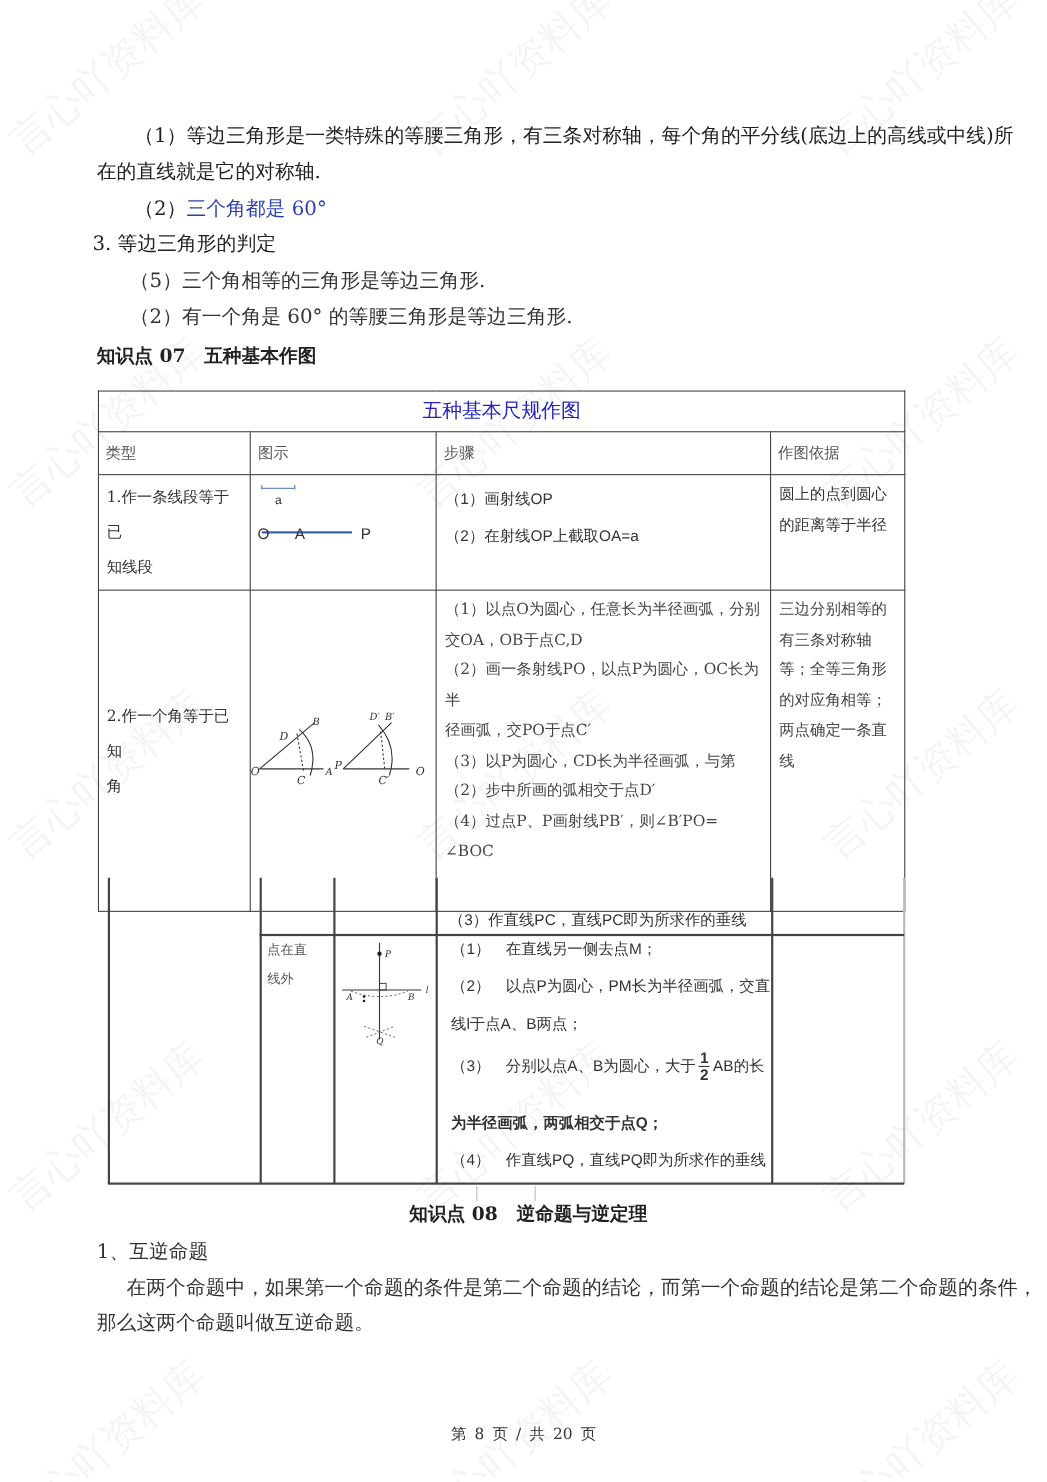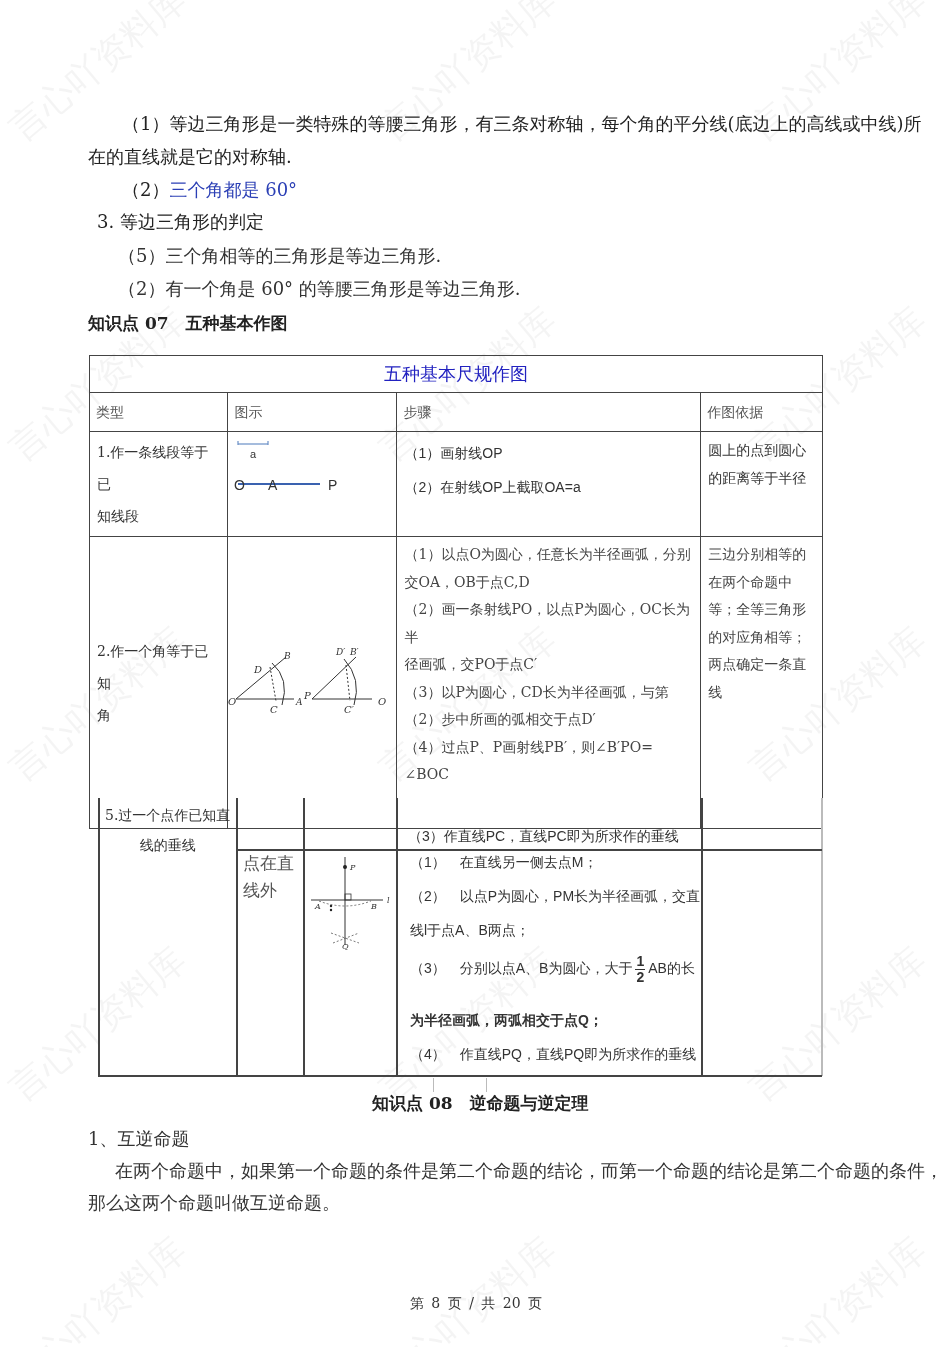--- a/index.html
+++ b/index.html
@@ -40,21 +40,21 @@
   <div class="wm" style="left:360px;top:1290px;">言心吖资料库</div>
   <div class="wm" style="left:730px;top:1290px;">言心吖资料库</div>
 </div>
 
 <div class="abs p" style="left:122px;top:114px;">（1）等边三角形是一类特殊的等腰三角形，有三条对称轴，每个角的平分线(底边上的高线或中线)所</div>
 <div class="abs p" style="left:88px;top:147px;">在的直线就是它的对称轴.</div>
 <div class="abs p" style="left:122px;top:180px;">
   <span>（2）</span><span class="blue">三个角都是 60°</span>
 </div>
 
-<div class="abs p" style="left:97px;top:212px;">3. 等边三角形的判定</div>
+<div class="abs p" style="left:84px;top:212px;">3. 等边三角形的判定</div>
 <div class="abs p" style="left:118px;top:246px;color:#333;">（5）三个角相等的三角形是等边三角形.</div>
 <div class="abs p" style="left:118px;top:279px;color:#333;text-align:right;">（2）有一个角是 60° 的等腰三角形是等边三角形.</div>
 
 <div class="abs h" style="left:88px;top:312px;">知识点 07　五种基本作图</div>
 
 <table class="t" style="left:89px;top:355px;width:734px;">
   <colgroup>
       <col style="width:139px">
       <col style="width:168px">
       <col style="width:305px">
@@ -130,21 +130,21 @@
       <div>交OA，OB于点C,D</div>
       <div>（2）画一条射线PO，以点P为圆心，OC长为半</div>
       <div>径画弧，交PO于点C′</div>
       <div>（3）以P为圆心，CD长为半径画弧，与第</div>
       <div>（2）步中所画的弧相交于点D′</div>
       <div>（4）过点P、P画射线PB′，则∠B′PO=</div>
       <div>∠BOC</div>
     </td>
     <td style="line-height:27.5px;color:#444;">
       <div>三边分别相等的</div>
-      <div>在两个命题中</div>
+      <div>有三条对称轴</div>
       <div>等；全等三角形</div>
       <div>的对应角相等；</div>
       <div>两点确定一条直</div>
       <div>线</div>
     </td>
   </tr>
 </tbody>
   </table>
 
 <div class="abs" style="left:98px;top:798px;width:725px;height:278px;">
@@ -152,27 +152,23 @@
   <div class="abs" style="left:0;top:0;width:1.5px;height:278px;background:#444;"></div>
   <div class="abs" style="left:138px;top:0;width:1.5px;height:278px;background:#444;"></div>
   <div class="abs" style="left:205px;top:0;width:1.5px;height:278px;background:#444;"></div>
   <div class="abs" style="left:298px;top:0;width:1.5px;height:278px;background:#444;"></div>
   <div class="abs" style="left:603px;top:0;width:1.5px;height:278px;background:#444;"></div>
   <div class="abs" style="left:723px;top:0;width:1.5px;height:278px;background:#bbb;"></div>
 
   <div class="abs" style="left:138px;top:51px;width:586px;height:1.5px;background:#444;"></div>
   <div class="abs" style="left:0;top:277px;width:724px;height:1.5px;background:#444;"></div>
 
-  <div class="abs" style="left:7px;top:2px;font-size:14px;line-height:30px;color:#333;">
-    <div>5.过一个点作已知直</div>
-    <div style="text-align:center;">线的垂线</div>
-  </div>
   <div class="abs cell-sans" style="left:310px;top:30px;font-size:14px;color:#333;">（3）作直线PC，直线PC即为所求作的垂线</div>
 
-  <div class="abs" style="left:145px;top:52px;font-size:17px;line-height:27px;color:#555;">
+  <div class="abs" style="left:145px;top:52px;font-size:12px;line-height:27px;color:#555;">
     <div>点在直</div>
     <div>线外</div>
   </div>
 
   <svg class="abs" style="left:207px;top:55px;font-family:'DejaVu Serif',serif;font-style:italic;" width="90" height="100">
     <line x1="40" y1="4" x2="40" y2="92" stroke="#333" stroke-width="1"></line>
     <circle cx="40" cy="14" r="2" fill="#222"></circle>
     <text x="45" y="17" font-size="8" fill="#333">P</text>
     <line x1="6" y1="47" x2="78" y2="47" stroke="#333" stroke-width="1"></line>
     <rect x="40" y="41" width="6" height="6" fill="none" stroke="#333" stroke-width="0.8"></rect>

